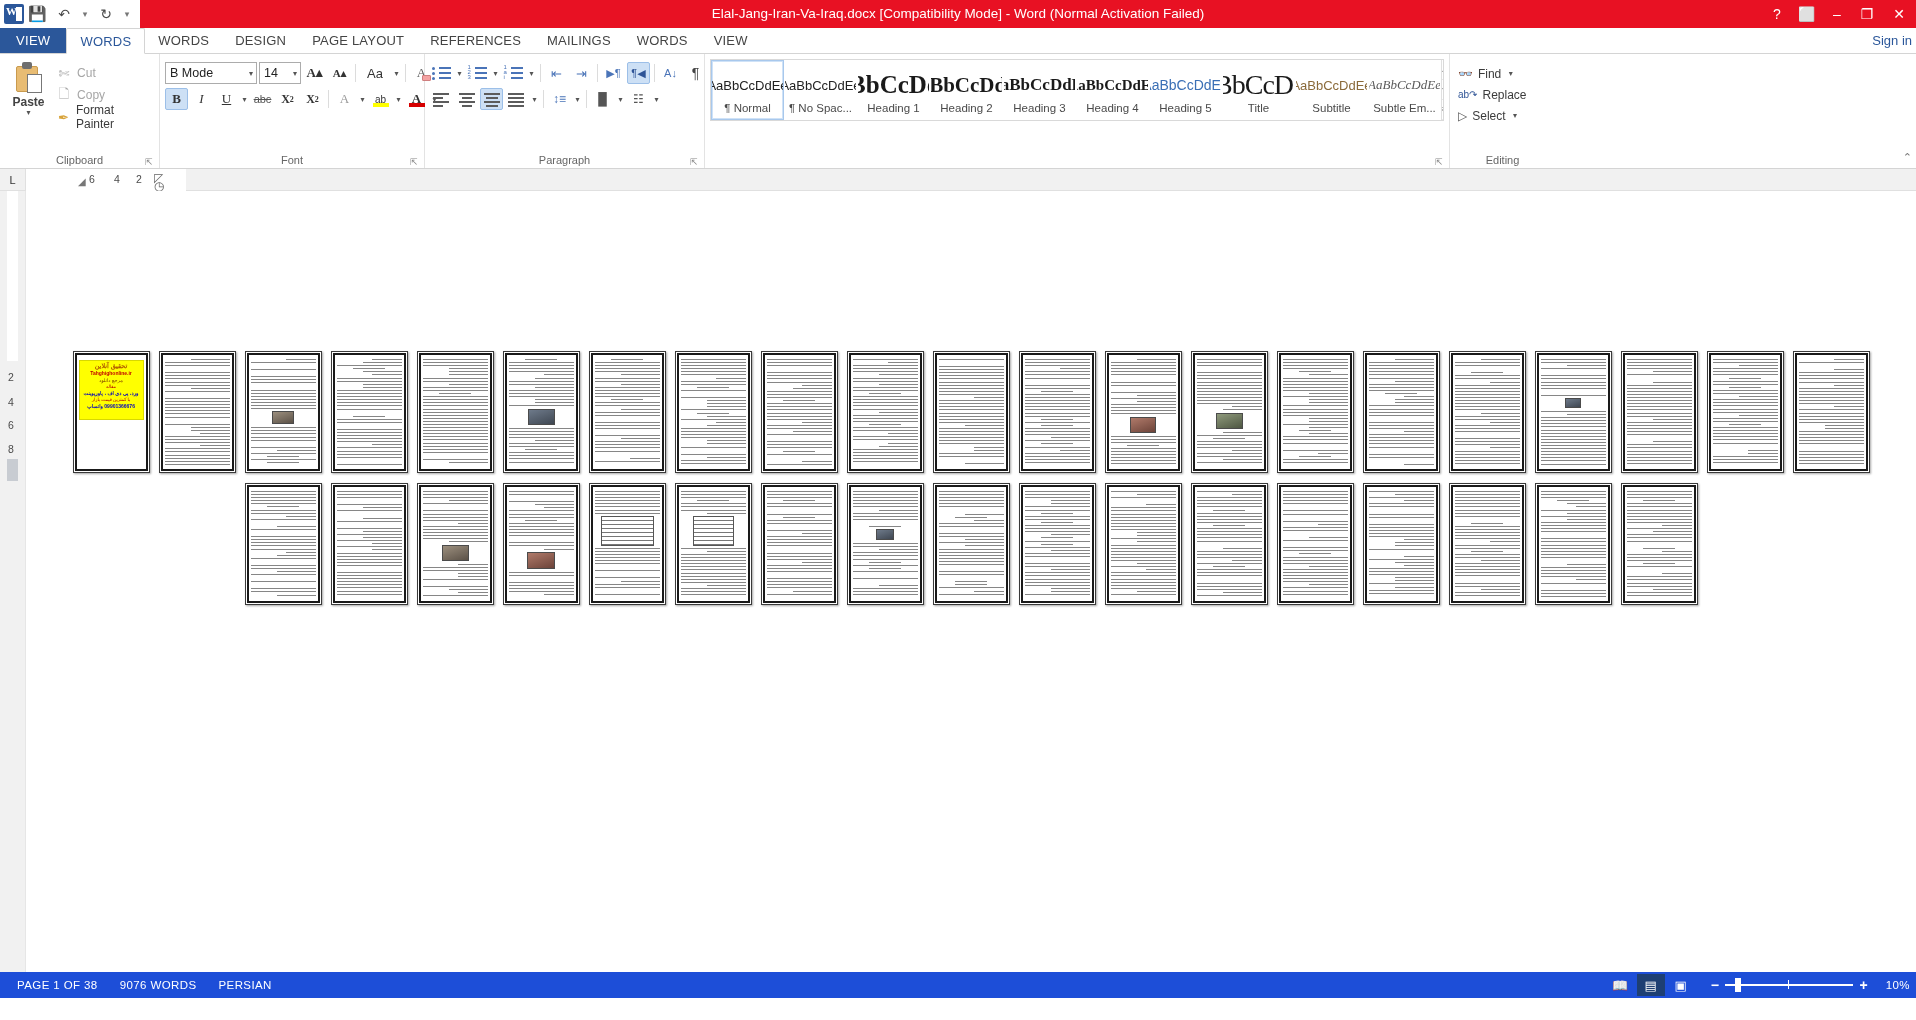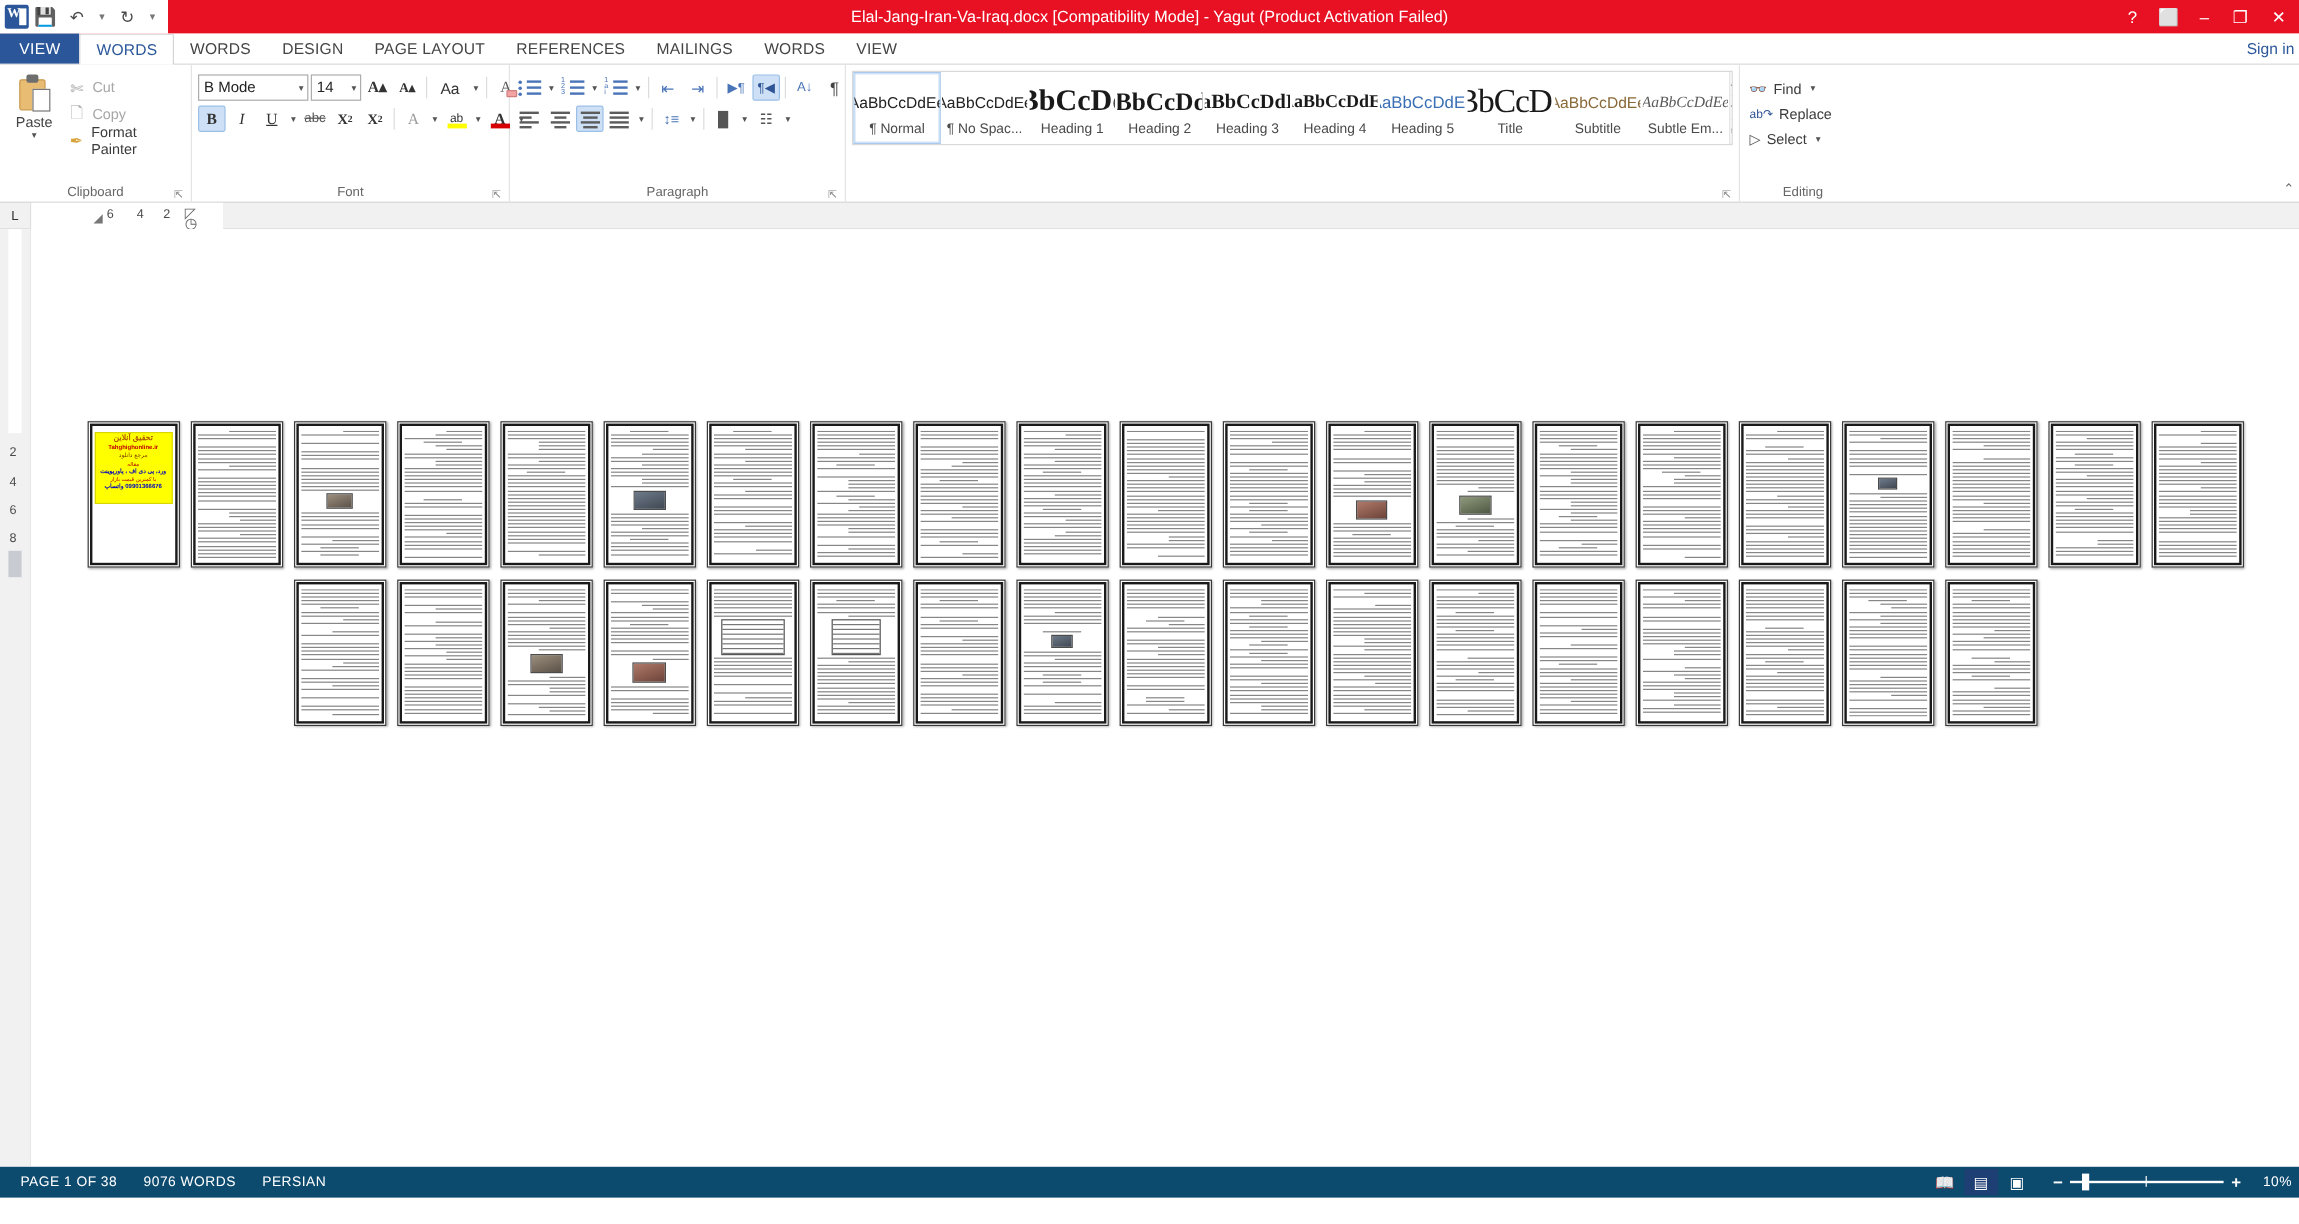--- a/index.html
+++ b/index.html
@@ -171,21 +171,21 @@
   .paste-ico .clip {
     position: absolute; left: 8px; top: 0px;
     width: 10px; height: 7px;
     background: #6e6e6e; border-radius: 2px;
   }
   .paste-ico .sheet {
     position: absolute; left: 13px; top: 12px;
     width: 15px; height: 19px;
     background: #fff; border: 1px solid #777;
   }
-  .paste-label { font-size: 12px; color: #444; margin-top: 1px; }
+  .paste-label { font-size: 12px; color: #444; margin-top: 1px; font-weight: bold; }
   .caret-small { font-size: 8px; color: #555; line-height: 8px; }
 
   .clip-cmds { display: flex; flex-direction: column; padding-top: 3px; gap: 2px; }
   .cmd {
     display: flex; align-items: center; gap: 5px;
     font-size: 12px; color: #a6a6a6;
     padding: 2px 4px; cursor: pointer;
     height: 20px;
   }
   .cmd.enabled { color: #3b3b3b; }
@@ -407,21 +407,21 @@
     overflow: hidden;
   }
   .cov-l1 { font-size: 6.5px; color: #b05a00; font-weight: bold; direction: rtl; line-height: 8px;}
   .cov-l2 { font-size: 5px; color: #c00000; font-weight: bold; line-height: 7px;}
   .cov-l3 { font-size: 5px; color: #7a3c00; direction: rtl; line-height: 7px;}
   .cov-l4 { font-size: 4.5px; color: #b00000; direction: rtl; line-height: 6px;}
   .cov-l5 { font-size: 5px; color: #0000c0; direction: rtl; line-height: 7px; font-weight:bold;}
 
   
   .statusbar {
-    height: 26px; background: #0c4a6e;
+    height: 26px; background: #1d4ed8;
     display: flex; align-items: center;
     color: #ffffff; font-size: 11.5px;
     padding: 0 6px;
     letter-spacing: .4px;
   }
   .sb-item { padding: 0 11px; cursor: pointer; height:26px; display:flex; align-items:center;}
   .sb-right { margin-left: auto; display: flex; align-items: center; gap: 2px; }
   .viewbtn {
     width: 28px; height: 22px; display: flex; align-items: center; justify-content: center;
     cursor: pointer; font-size: 13px;
@@ -443,21 +443,21 @@
 
 <div class="titlebar">
   <div class="qat">
     <span class="wordlogo"></span>
     <span class="qbtn save">💾</span>
     <span class="qbtn">↶</span>
     <span class="qbtn small">▾</span>
     <span class="qbtn">↻</span>
     <span class="qbtn small">▾</span>
   </div>
-  <div class="titletext">Elal-Jang-Iran-Va-Iraq.docx [Compatibility Mode]  -  Yagut (Product Activation Failed)</div>
+  <div class="titletext">Elal-Jang-Iran-Va-Iraq.docx [Compatibility Mode]  -  Word (Normal Activation Failed)</div>
   <div class="winctrls">
     <span class="wb">?</span>
     <span class="wb">⬜</span>
     <span class="wb">–</span>
     <span class="wb">❐</span>
     <span class="wb close">✕</span>
   </div>
 </div>
 
 <div class="tabbar">

